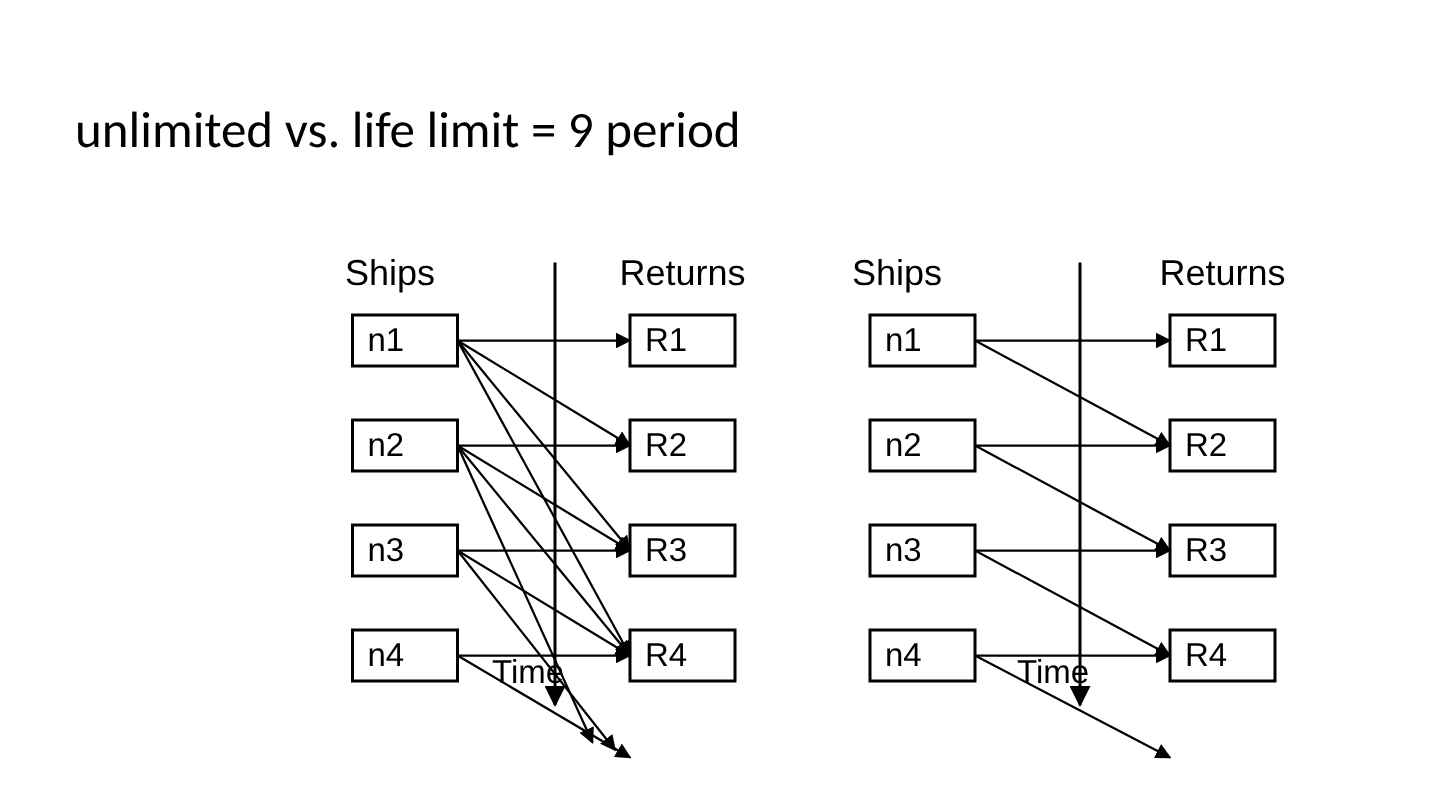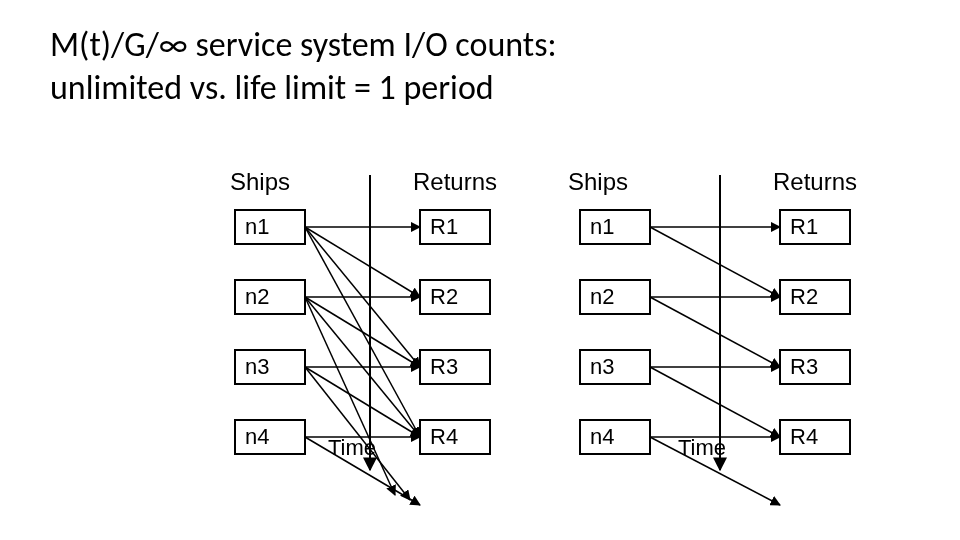--- a/index.html
+++ b/index.html
@@ -36,22 +36,22 @@
   }
   .tlabel {
     font-size: 22px;
     font-family: Arial, sans-serif;
   }
 </style>
 </head>
 <body>
 
 <div class="title">
-  <span>M(t)/G/∞ service system I/O counts:</span><br>
-  <span>unlimited vs. life limit = 1 period</span>
+  <br>
+  <span>unlimited vs. life limit = 9 period</span>
 </div>
 
 <svg class="diagram" viewBox="0 0 960 540">
   <defs>
     <marker id="arrow" viewBox="0 0 10 10" refX="9" refY="5" markerWidth="7" markerHeight="7" orient="auto-start-reverse">
       <path d="M 0 0 L 10 5 L 0 10 z" fill="#000"></path>
     </marker>
   </defs>
 
   <text class="hdr" x="260" y="190" text-anchor="middle">Ships</text>

